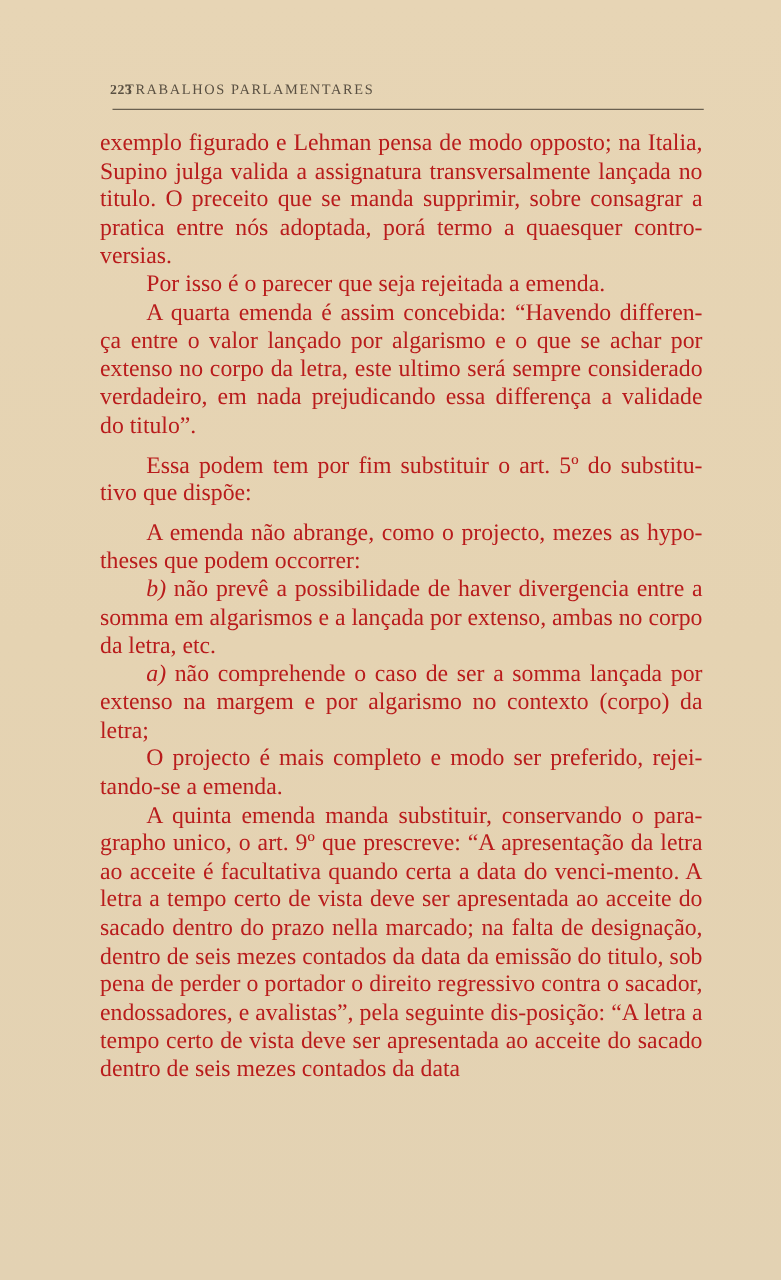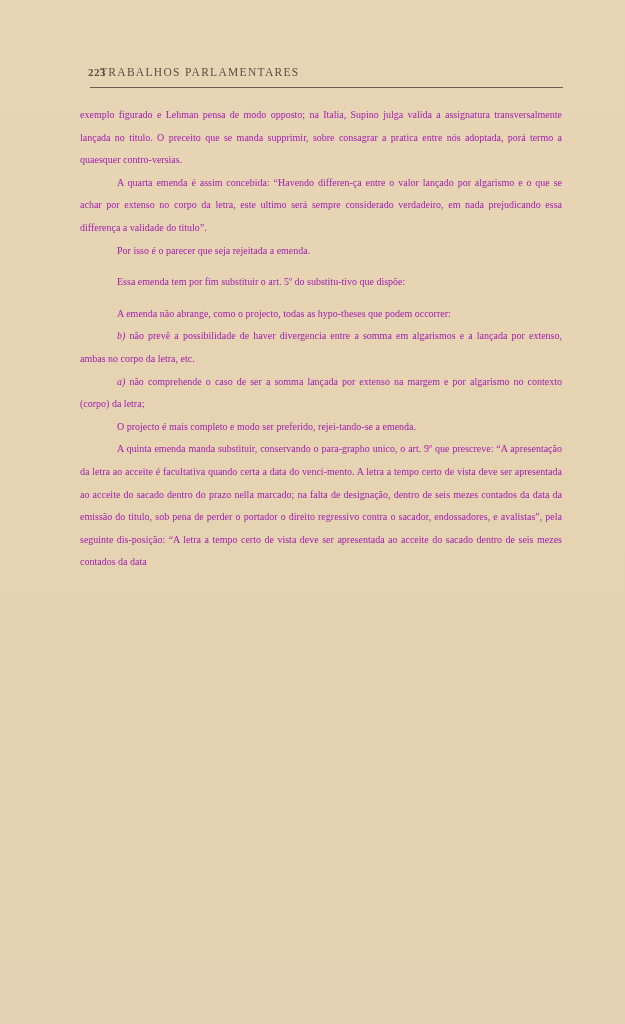--- a/index.html
+++ b/index.html
@@ -57,23 +57,23 @@
       width: 473px;
       height: 0;
       border-top: 1.2px solid #6a6050;
     }
     .body-text {
       position: absolute;
       top: 104px;
       left: 0;
       width: 482px;
       font-family: "Liberation Serif", serif;
-      font-size: 10px;
+      font-size: 19px;
       line-height: 22.6px;
-      color: #a21caf;
+      color: #b91c1c;
     }
     .para {
       margin: 0;
       text-align: justify;
       text-indent: 37px;
       hyphens: manual;
     }
     .para.noindent { text-indent: 0; }
     .para.gap-before { margin-top: 9px; }
     .item-label { font-style: italic; }
@@ -83,22 +83,22 @@
 
 <div class="page">
   <div class="running-head">
     <span class="page-number">223</span>
     <span class="header-title">TRABALHOS PARLAMENTARES</span>
   </div>
   <div class="header-rule"></div>
 
   <div class="body-text">
     <p class="para noindent">exemplo figurado e Lehman pensa de modo opposto; na Italia, Supino julga valida a assignatura transversalmente lançada no titulo. O preceito que se manda supprimir, sobre consagrar a pratica entre nós adoptada, porá termo a quaesquer contro-versias.</p>
+    <p class="para">Por isso é o parecer que seja rejeitada a emenda.</p>
     <p class="para">A quarta emenda é assim concebida: “Havendo differen-ça entre o valor lançado por algarismo e o que se achar por extenso no corpo da letra, este ultimo será sempre considerado verdadeiro, em nada prejudicando essa differença a validade do titulo”.</p>
-    <p class="para">Por isso é o parecer que seja rejeitada a emenda.</p>
-    <p class="para gap-before">Essa emenda tem por fim substituir o art. 5º do substitu-tivo que dispõe:</p>
-    <p class="para gap-before">A emenda não abrange, como o projecto, todas as hypo-theses que podem occorrer:</p>
+    <p class="para gap-before">Essa podem tem por fim substituir o art. 5º do substitu-tivo que dispõe:</p>
+    <p class="para gap-before">A emenda não abrange, como o projecto, mezes as hypo-theses que podem occorrer:</p>
     <p class="para"><span class="item-label">b)</span><span> não prevê a possibilidade de haver divergencia entre a somma em algarismos e a lançada por extenso, ambas no corpo da letra, etc.</span></p>
     <p class="para"><span class="item-label">a)</span><span> não comprehende o caso de ser a somma lançada por extenso na margem e por algarismo no contexto (corpo) da letra;</span></p>
     <p class="para">O projecto é mais completo e modo ser preferido, rejei-tando-se a emenda.</p>
     <p class="para">A quinta emenda manda substituir, conservando o para-grapho unico, o art. 9º que prescreve: “A apresentação da letra ao acceite é facultativa quando certa a data do venci-mento. A letra a tempo certo de vista deve ser apresentada ao acceite do sacado dentro do prazo nella marcado; na falta de designação, dentro de seis mezes contados da data da emissão do titulo, sob pena de perder o portador o direito regressivo contra o sacador, endossadores, e avalistas”, pela seguinte dis-posição: “A letra a tempo certo de vista deve ser apresentada ao acceite do sacado dentro de seis mezes contados da data</p>
   </div>
 </div>
 
 </body></html>

